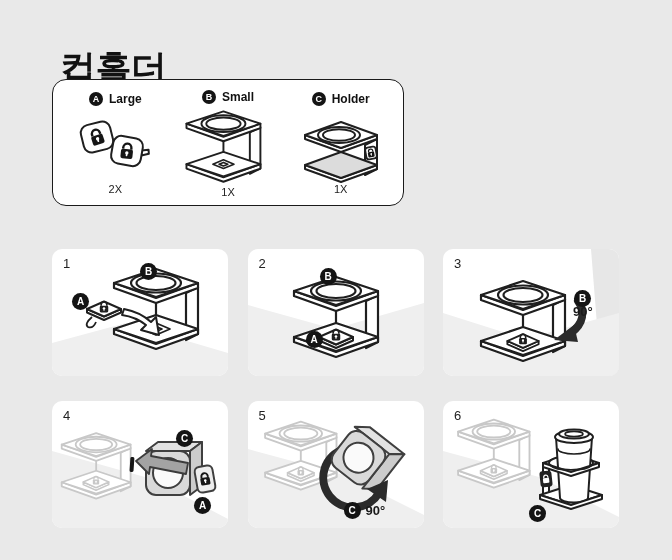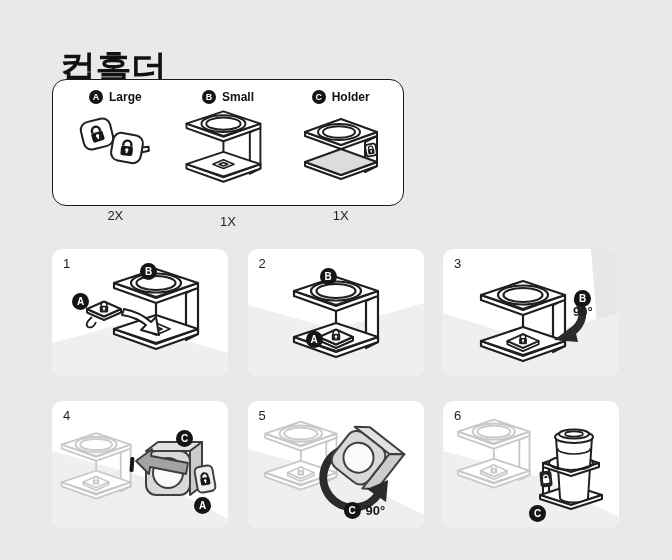--- a/index.html
+++ b/index.html
@@ -7,21 +7,21 @@
   .page{position:relative;width:672px;height:560px;background:#e9e9e9;overflow:hidden;}
   .title{position:absolute;left:52px;top:36px;margin:8px;font-size:36px;font-weight:800;color:#111;letter-spacing:-0.5px;}
   
   .parts-box{position:absolute;left:52px;top:79px;width:352px;height:127px;background:#fff;
     border:1.6px solid #1a1a1a;border-radius:14px;box-sizing:border-box;display:flex;padding:10px 6px 6px;}
   .part{flex:1;display:flex;flex-direction:column;align-items:center;}
   .part-label{display:flex;align-items:center;gap:6px;font-size:12px;font-weight:700;color:#111;height:18px;}
   .pbadge{width:14px;height:14px;border-radius:50%;background:#141414;color:#fff;font-size:9px;font-weight:700;
     display:flex;align-items:center;justify-content:center;}
   .part-art{flex:1;display:flex;align-items:center;justify-content:center;}
-  .part-qty{font-size:13px;color:#222;margin-bottom:4px;margin-top:28px;}
+  .part-qty{font-size:11px;color:#222;margin-bottom:4px;}
   
   .steps-grid{position:absolute;left:52px;top:249px;display:grid;grid-template-columns:repeat(3,176px);
     grid-auto-rows:127px;column-gap:19.5px;row-gap:25px;}
   .step-card{position:relative;width:176px;height:127px;background:#fff;border-radius:10px;overflow:hidden;}
   .step-num{position:absolute;left:11px;top:7px;font-size:13px;font-weight:500;color:#222;z-index:3;}
   svg.art{position:absolute;left:0;top:0;width:176px;height:127px;}
   .badge{position:absolute;width:17px;height:17px;border-radius:50%;background:#141414;color:#fff;
     font-size:10px;font-weight:700;display:flex;align-items:center;justify-content:center;z-index:4;}
   .badge.inline{position:static;flex:none;}
   .rot{position:absolute;font-size:13px;font-weight:600;color:#1a1a1a;z-index:4;}

